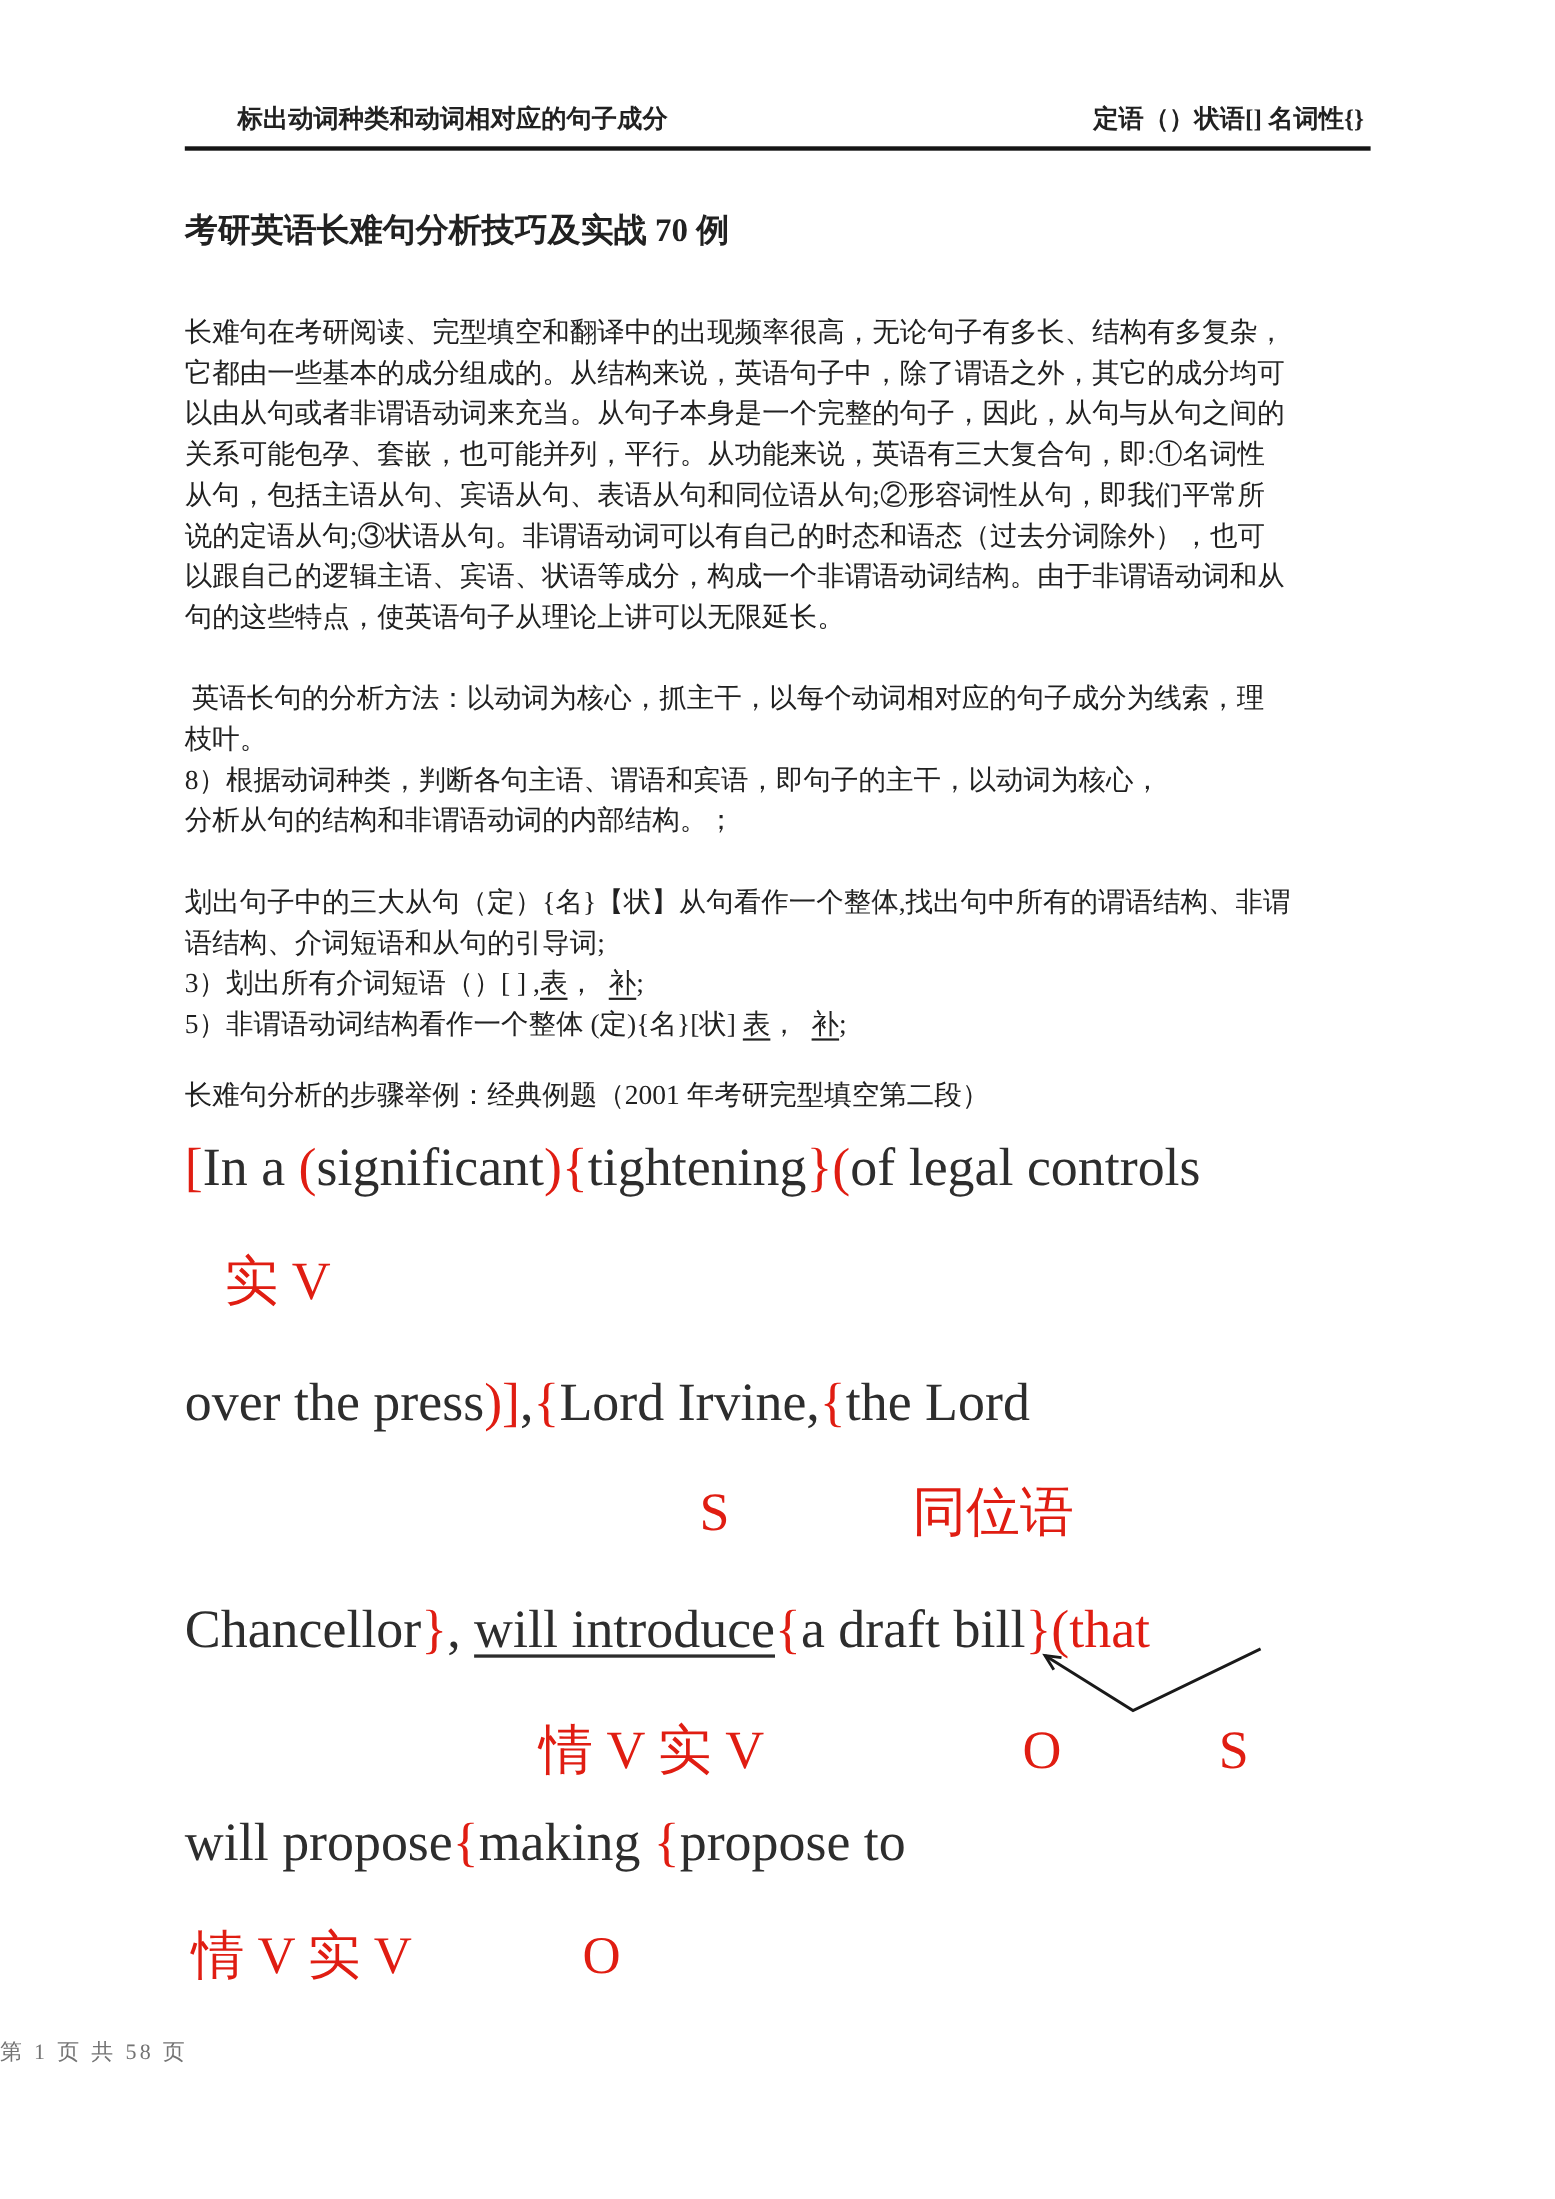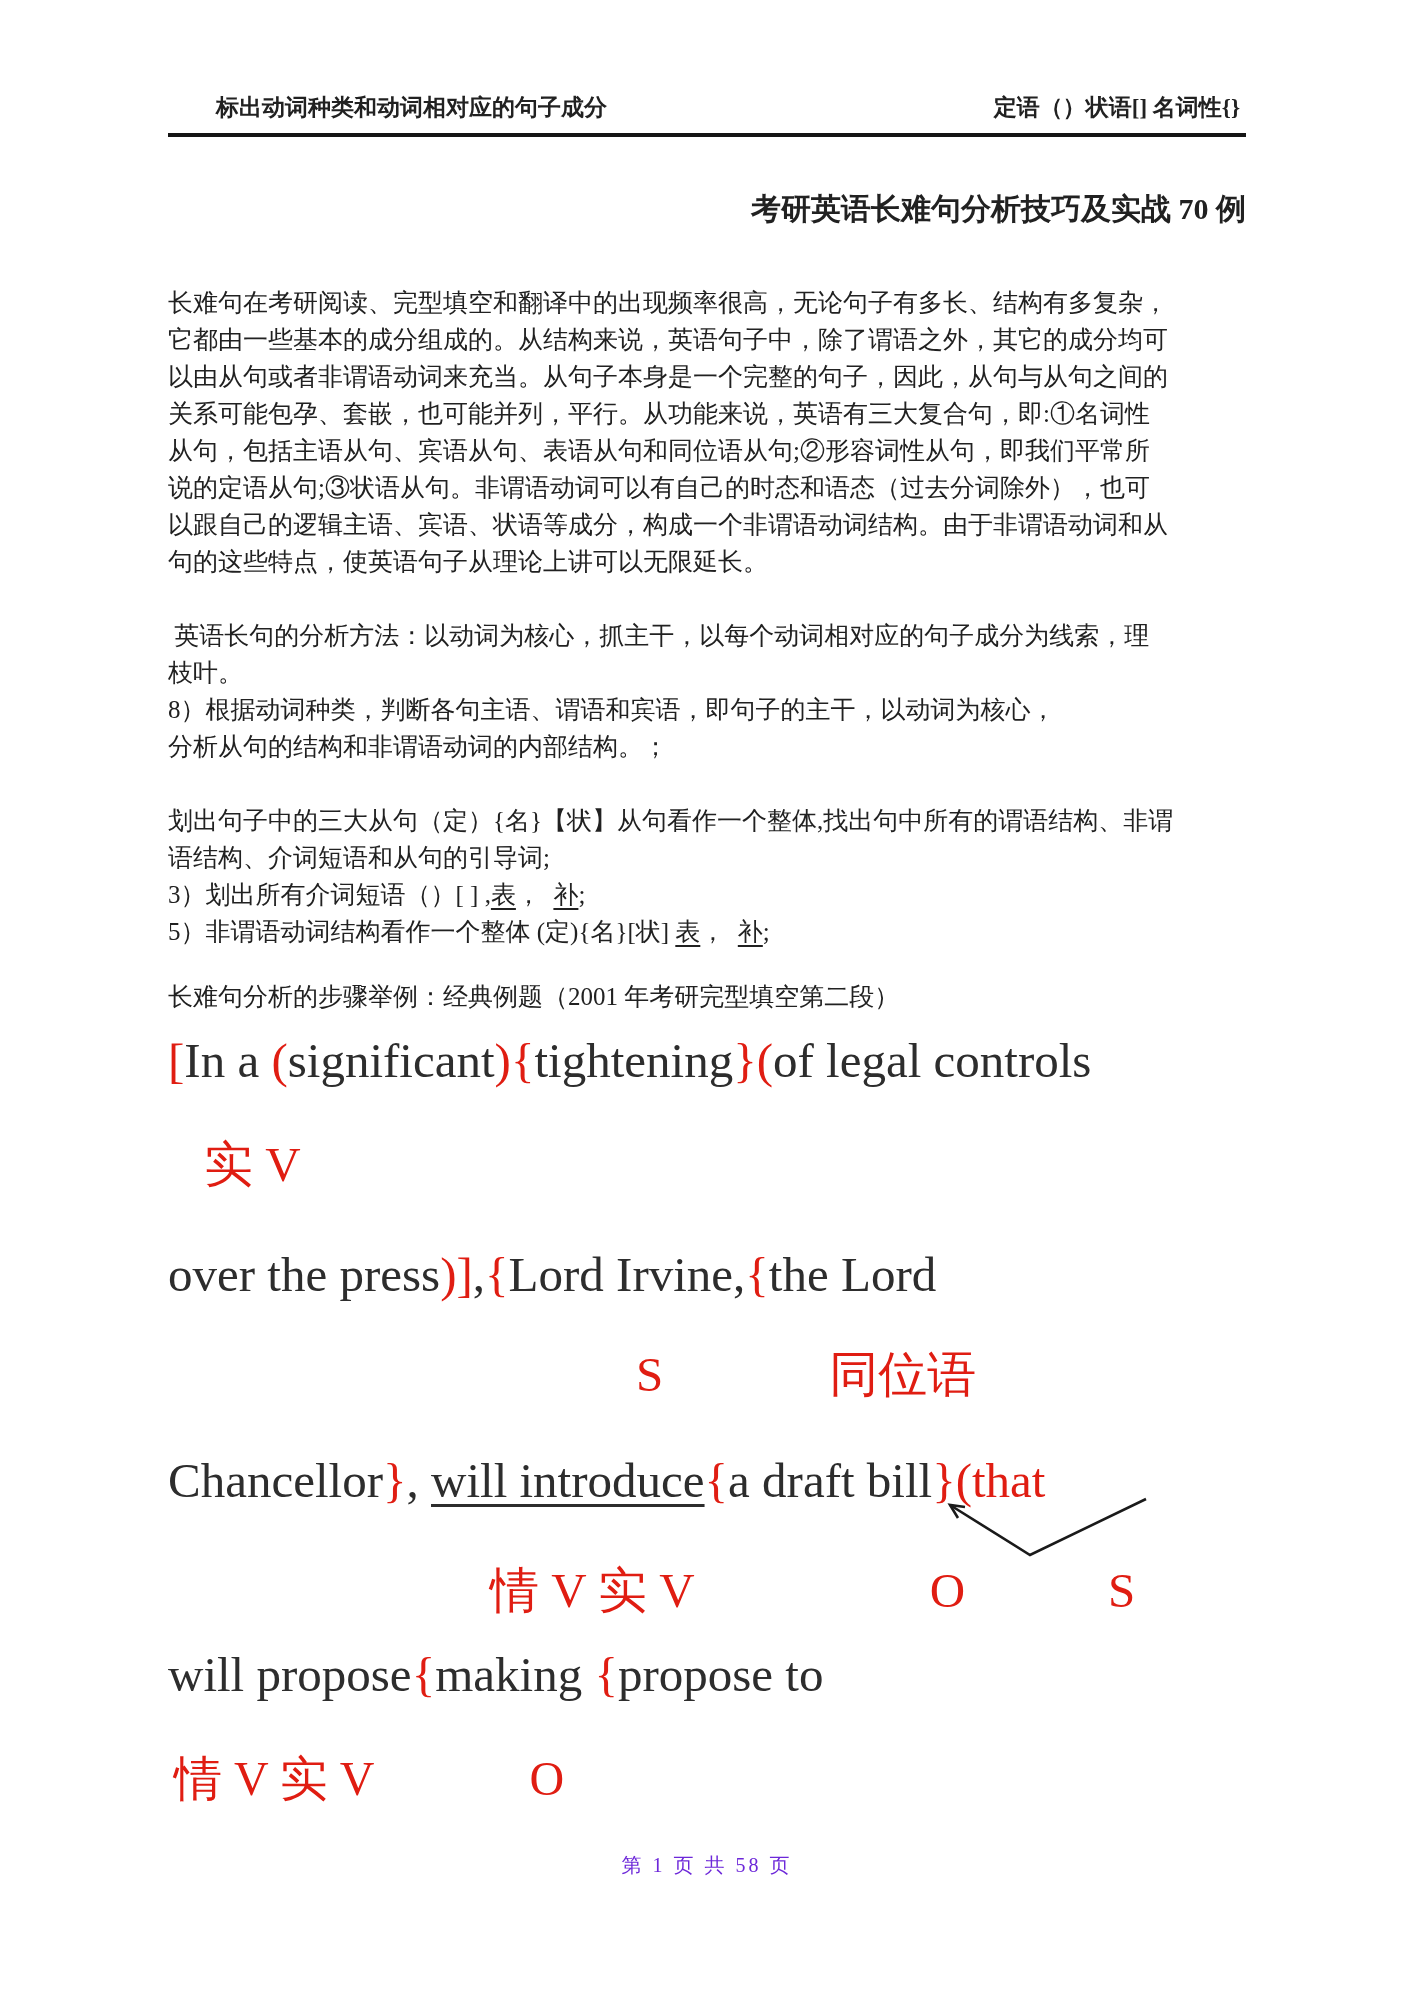--- a/index.html
+++ b/index.html
@@ -6,40 +6,40 @@
   .page{
     position:relative;width:1414px;height:1999px;background:#ffffff;overflow:hidden;
     font-family:"Liberation Serif","DejaVu Serif",serif;color:#212121;
   }
   .content{position:absolute;left:168px;top:0;width:1078px;}
   .header{
     display:flex;justify-content:space-between;
     margin-top:92px;padding:0 6px 10px 48px;border-bottom:4px solid #151515;
     font-weight:bold;font-size:23px;white-space:pre;
   }
-  .title{margin-top:52px;text-align:right;font-weight:bold;font-size:30px;white-space:pre;}
+  .title{margin-top:52px;text-align:left;font-weight:bold;font-size:30px;white-space:pre;}
   .bodyline{font-size:25px;line-height:37px;white-space:pre;}
   .p1{margin-top:54px;}
   .method{margin-top:37px;}
   .item2{margin-top:37px;}
   .exheading{margin-top:28px;}
   .big{font-size:49px;line-height:48px;white-space:pre;color:#2d2d2d;}
   .mtA{margin-top:22px;}
   .mtB{margin-top:56px;}
   .mtC{margin-top:62px;}
   .mtD{margin-top:52px;}
   .mtE{margin-top:58px;}
   .mtF{margin-top:62px;}
   .mtG{margin-top:36px;}
   .mtH{margin-top:54px;font-size:48px;line-height:52px;}
   .red{color:var(--red,#e01d12);}
   .u{text-decoration:underline;text-decoration-thickness:3px;text-underline-offset:7px;}
   .u2{text-decoration:underline;text-decoration-thickness:2px;text-underline-offset:5px;}
   .arrow{position:absolute;left:770px;top:1494px;}
-  .footer{position:absolute;left:0;right:0;top:1852px;text-align:center;font-size:20px;letter-spacing:3px;color:#6d28d9;white-space:pre;}
+  .footer{position:absolute;left:0;right:0;top:1852px;text-align:left;font-size:20px;letter-spacing:3px;color:#737373;white-space:pre;}
 </style>
 </head>
 <body>
 
 <div class="page">
   <div class="content">
 
     <div class="header">
       <span>标出动词种类和动词相对应的句子成分</span>
       <span>定语（）状语[] 名词性{}</span>

